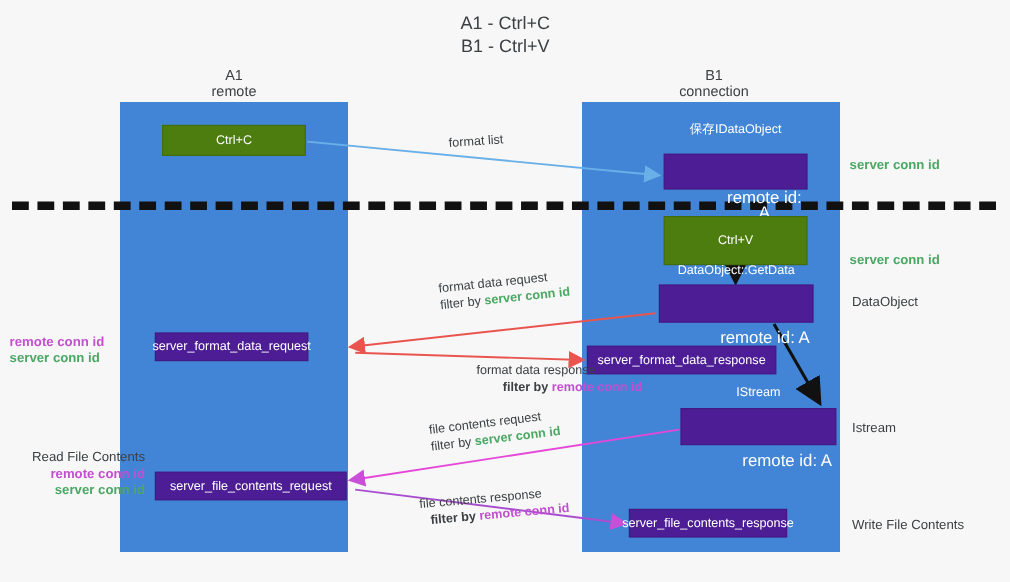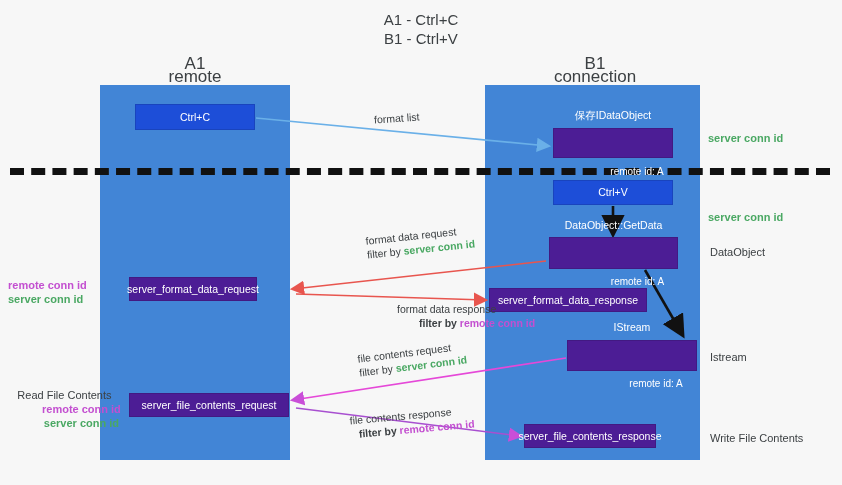--- a/index.html
+++ b/index.html
@@ -17,21 +17,21 @@
   
   #title{
     left:0;right:0;top:10px;
     text-align:center;
     font-size:15px;line-height:19px;
     color:#3c4043;
   }
 
   
   .lane-head{
-    text-align:center;font-size:17px;line-height:13px;color:#3c4043;
+    text-align:center;font-size:12px;line-height:13px;color:#3c4043;
   }
   #head-a1{left:120px;top:57px;width:150px;}
   #head-b1{left:520px;top:57px;width:150px;}
 
   
   .lane{background:#4285d6;}
   #lane-a1{left:100px;top:85px;width:190px;height:375px;}
   #lane-b1{left:485px;top:85px;width:215px;height:375px;}
 
   
@@ -42,48 +42,48 @@
 
   
   .node{
     box-sizing:border-box;
     display:flex;flex-direction:column;
     align-items:center;justify-content:center;
     color:#fff;font-size:10.5px;line-height:13px;
     text-align:center;
     border:1px solid rgba(0,0,0,.12);
   }
-  .node.green{background:#1d4ed8;}
+  .node.green{background:#4d7c0f;}
   .node.orange{background:#4c1d95;gap:43px;}
-  .node .l2{font-size:10px;padding-left:48px;}
+  .node .l2{font-size:14px;padding-left:48px;}
 
   #n-ctrlc{left:135px;top:104px;width:120px;height:26px;}
   #n-save{left:553px;top:128px;width:120px;height:30px;}
-  #n-ctrlv{left:553px;top:180px;width:120px;height:25px;}
+  #n-ctrlv{left:553px;top:180px;width:120px;height:41px;}
   #n-getdata{left:549px;top:237px;width:129px;height:32px;}
   #n-istream{left:567px;top:340px;width:130px;height:31px;}
   #n-sfdreq{left:129px;top:277px;width:128px;height:24px;}
   #n-sfdres{left:489px;top:288px;width:158px;height:24px;}
   #n-sfcreq{left:129px;top:393px;width:160px;height:24px;}
   #n-sfcres{left:524px;top:424px;width:132px;height:24px;}
 
   
   .ann{font-size:11px;line-height:14px;}
   .green-t{color:#4aa863;font-weight:bold;}
   .magenta-t{color:#c34fd0;font-weight:bold;}
   .plain-t{color:#3c4043;}
 
   #ann-server1{left:708px;top:131px;}
   #ann-server2{left:708px;top:210px;}
   #ann-dataobject{left:710px;top:245px;text-align:center;}
   #ann-istream{left:710px;top:350px;}
   #ann-writefile{left:710px;top:431px;}
 
   #ann-left1{left:8px;top:278px;text-align:left;}
-  #ann-left2{left:8px;top:388px;text-align:center;}
+  #ann-left2{left:8px;top:374px;text-align:right;}
   #ann-left2 .hdr{color:#3c4043;font-weight:normal;}
   #ann-left2 .ind{padding-left:34px;}
 
   
   .elabel{font-size:10.5px;line-height:14px;white-space:nowrap;}
   .elabel .b{font-weight:bold;}
 
   #el-formatlist{left:374px;top:111px;transform:rotate(-4deg);}
   #el-fdreq{left:366px;top:228px;transform:rotate(-6deg);}
   #el-fdres{left:358px;top:302px;margin-left:39px;}

